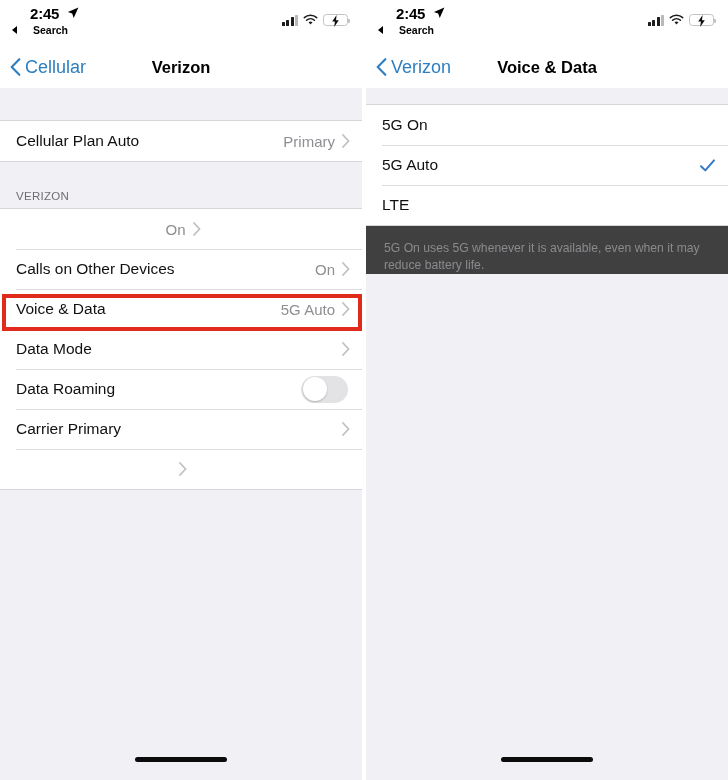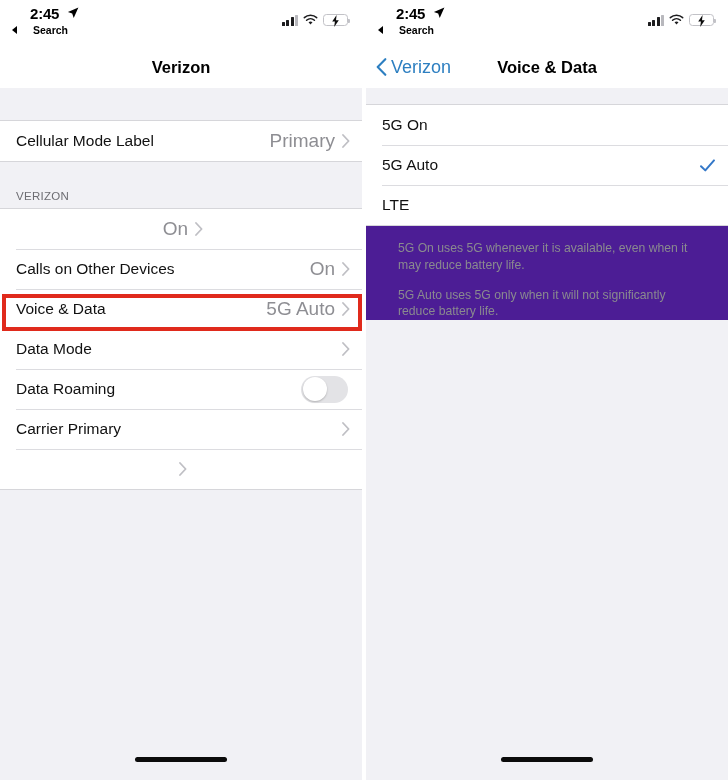--- a/index.html
+++ b/index.html
@@ -121,21 +121,21 @@
   }
   .row + .row::before {
     content: ""; position: absolute; left: 16px; right: 0; top: 0;
     height: 0.7px; background: #dcdce0;
   }
   .row-label {
     font-size: 15.5px; color: #111; flex: 1;
     white-space: nowrap;
   }
   .row-value {
-    font-size: 19px; color: #8e8e93; margin-right: 7px;
+    font-size: 15px; color: #8e8e93; margin-right: 7px;
     white-space: nowrap;
   }
   .chev { width: 8px; height: 14px; flex: none; }
 
   .section-header {
     height: 46px;
     display: flex; align-items: flex-end;
     padding: 0 0 6px 16px;
     font-size: 11.5px; color: #6d6d72;
     letter-spacing: 0.3px;
@@ -153,22 +153,22 @@
     width: 24px; height: 24px; border-radius: 50%;
     background: #ffffff;
     box-shadow: 0 1px 2px rgba(0,0,0,0.22);
   }
 
   
   .check { width: 17px; height: 17px; flex: none; }
 
   
   .footer-note {
-    padding: 14px 22px 0 32px;
-    background: #4c1d95;
+    padding: 14px 22px 0 18px;
+    background: #404040;
   }
   .footer-note p {
     font-size: 12.2px;
     line-height: 1.38;
     color: #8a8a8f;
     margin-bottom: 13px;
   }
   .footer-note p:last-child { margin-bottom: 0; }
 
   
@@ -224,29 +224,35 @@
         <span class="batt">
           <span class="batt-fill"></span>
           <svg class="bolt" viewBox="0 0 9 12">
             <path d="M5.6 0 L1.2 6.6 L3.9 6.6 L3.2 12 L7.8 5.2 L5 5.2 Z" fill="#0d0d0d"></path>
           </svg>
         </span>
       </div>
     </div>
 
     <div class="navbar">
+      <div class="nav-back">
+        <svg class="chev-back" viewBox="0 0 11 18">
+          <path d="M9.3 1.2 L1.7 9 L9.3 16.8" stroke="#2d7fc1" stroke-width="2.1" fill="none" stroke-linecap="round" stroke-linejoin="round"></path>
+        </svg>
+        <span>Cellular</span>
+      </div>
       <div class="nav-title">Verizon</div>
     </div>
 
     <div class="content">
       <div class="gap"></div>
 
       <div class="list">
         <div class="row">
-          <span class="row-label">Cellular Mode Label</span>
+          <span class="row-label">Cellular Plan Auto</span>
           <span class="row-value">Primary</span>
           <svg class="chev" viewBox="0 0 8 14">
             <path d="M1 1 L6.6 7 L1 13" stroke="#bfbfc4" stroke-width="1.8" fill="none" stroke-linecap="round" stroke-linejoin="round"></path>
           </svg>
         </div>
       </div>
 
       <div class="section-header">VERIZON</div>
 
       <div class="list">
@@ -370,21 +376,20 @@
         </div>
 
         <div class="row">
           <span class="row-label">LTE</span>
         </div>
 
       </div>
 
       <div class="footer-note">
         <p>5G On uses 5G whenever it is available, even when it may reduce battery life.</p>
-        <p>5G Auto uses 5G only when it will not significantly reduce battery life.</p>
       </div>
     </div>
 
     <div class="home-indicator">
         <span></span>
       </div>
   </div>
 
 </div>
 

